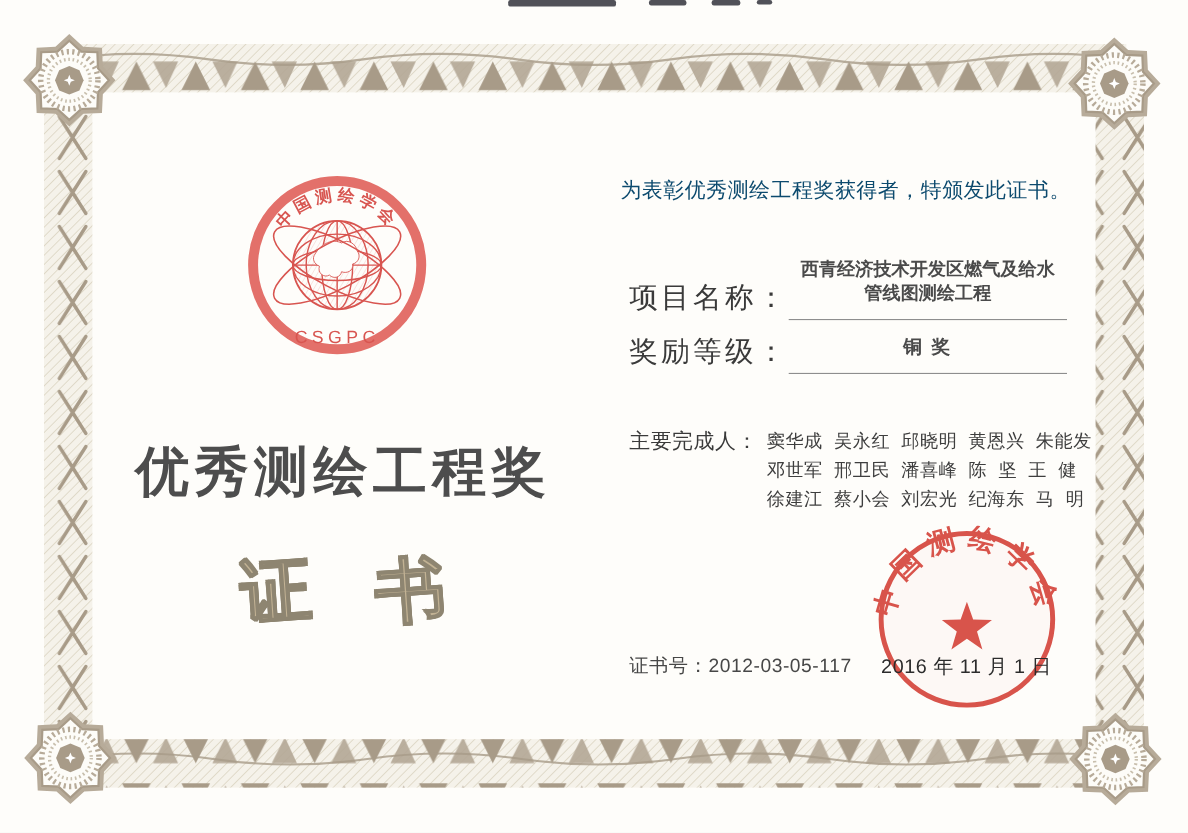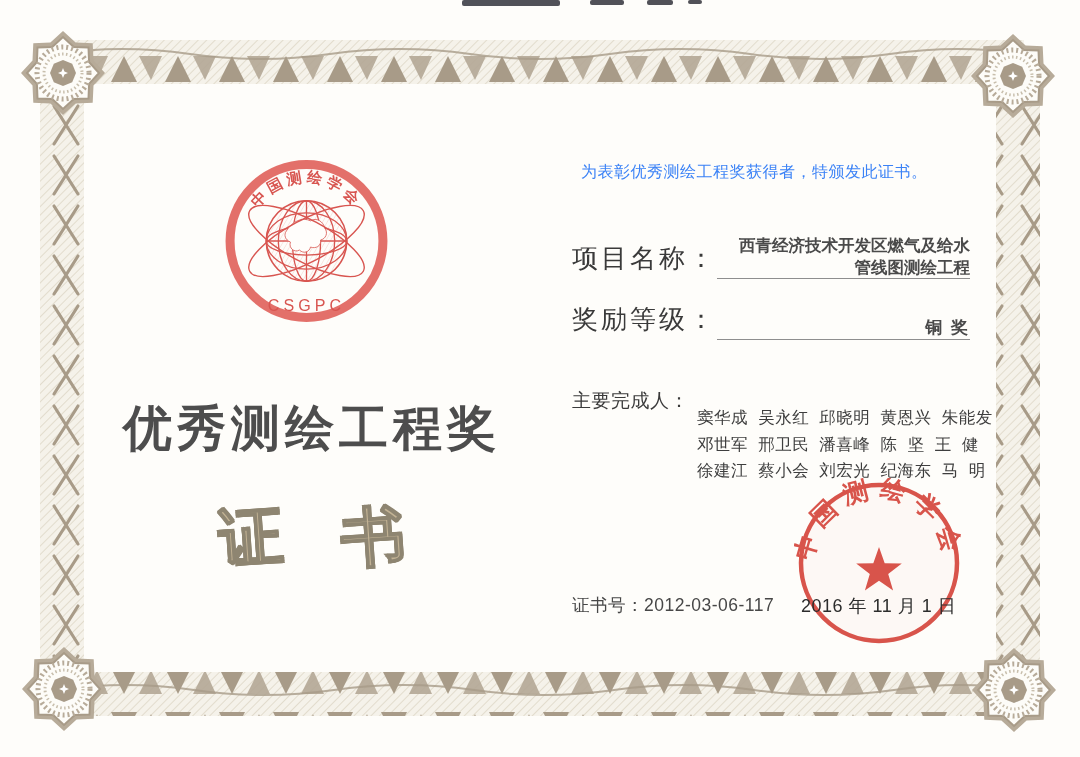--- a/index.html
+++ b/index.html
@@ -19,34 +19,34 @@
   }
   .doc-title{left:90px;top:494px;width:444px;text-align:center;}
   .doc-title .ch{
     display:inline-block;margin:0 27px;font-size:64px;font-weight:bold;color:#c2b294;
     -webkit-text-stroke:1.5px #8e8571;
     text-shadow:1px 1px 0 #8e8571,-1px 1px 0 #8e8571,1px -1px 0 #8e8571,-1px -1px 0 #8e8571;
     transform:rotate(-4deg);
   }
 
   
-  .intro{left:581px;top:160px;width:414px;font-size:16px;color:#3b82f6;letter-spacing:0.5px;line-height:1.45;}
+  .intro{left:564px;top:160px;width:414px;font-size:19px;color:#0c4a6e;letter-spacing:0.5px;line-height:1.45;}
   .field{position:absolute;display:flex;align-items:flex-end;}
   .field .flabel{font-size:26px;color:#3a3a3a;letter-spacing:3px;white-space:nowrap;padding-bottom:3px;}
   .field .value-box{
-    flex:1;border-bottom:1.6px solid #8e8e8e;text-align:right;
-    color:#4a4a4a;font-weight:bold;padding-bottom:0;
+    flex:1;border-bottom:1.6px solid #8e8e8e;text-align:center;
+    color:#4a4a4a;font-weight:bold;padding-bottom:12px;
   }
   .field-project{left:572px;top:234px;width:398px;}
   .field-project .value-box{font-size:16.5px;line-height:22px;}
   .field-award{left:572px;top:302px;width:398px;}
   .field-award .value-box{font-size:17px;letter-spacing:2px;}
   .people{left:572px;top:388px;width:412px;display:flex;}
   .people .flabel{font-size:19px;color:#3a3a3a;white-space:nowrap;letter-spacing:0.5px;}
-  .people .rows{margin-left:8px;margin-top:16px;}
+  .people .rows{margin-left:8px;}
   .people .name-row{font-size:16.5px;color:#3e3e3e;line-height:26.5px;white-space:pre;letter-spacing:0.5px;}
   .certno{left:572px;top:593px;font-size:17.5px;color:#474747;letter-spacing:0.5px;}
   .seal-svg{left:794px;top:478px;width:170px;height:170px;opacity:0.92;z-index:4;}
   .date{left:801px;top:594px;font-size:18px;color:#2c2c2c;letter-spacing:0.5px;z-index:6;white-space:nowrap;}
 </style>
 </head>
 <body>
 
 <div id="canvas">
 
@@ -167,21 +167,21 @@
     <div class="abs people">
       <span class="flabel">主要完成人：</span>
       <span class="rows">
         <span class="name-row">窦华成  吴永红  邱晓明  黄恩兴  朱能发</span><br>
         <span class="name-row">邓世军  邢卫民  潘喜峰  陈  坚  王  健</span><br>
         <span class="name-row">徐建江  蔡小会  刘宏光  纪海东  马  明</span>
       </span>
     </div>
 
     <div class="abs certno">
-      <span>证书号：</span><span>2012-03-06-117</span>
+      <span>证书号：</span><span>2012-03-05-117</span>
     </div>
 
     <svg class="abs seal-svg" viewBox="-85 -85 170 170">
       <defs>
         <path id="sealArc" d="M -60,28 A 66 66 0 1 1 60,28" fill="none"></path>
       </defs>
       <circle r="78" fill="rgba(235,80,70,0.03)" stroke="#d5463d" stroke-width="4.5"></circle>
       <text font-size="25" font-weight="bold" fill="#d5463d" letter-spacing="9">
         <textPath href="#sealArc" startOffset="50%" text-anchor="middle">中国测绘学会</textPath>
       </text>

